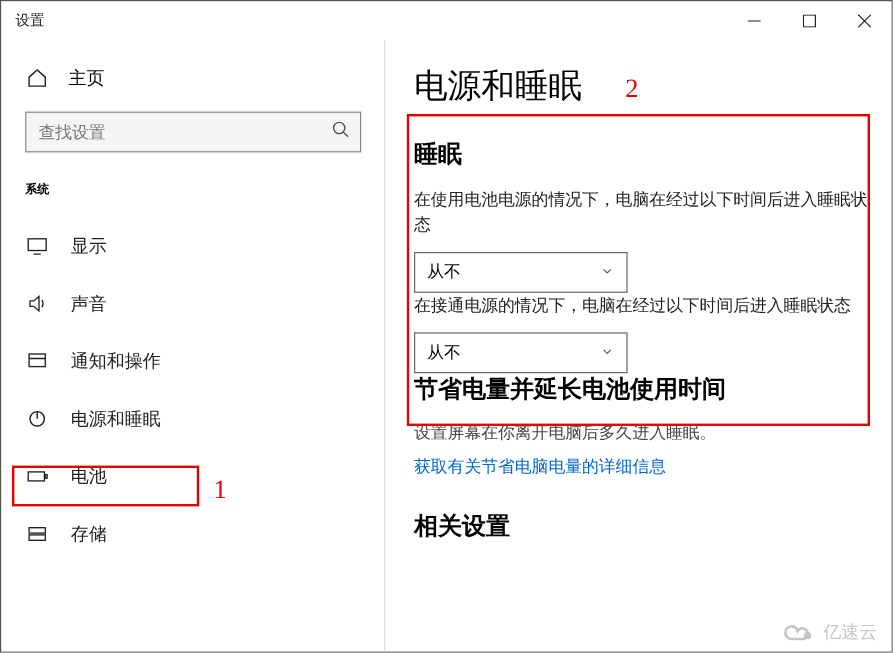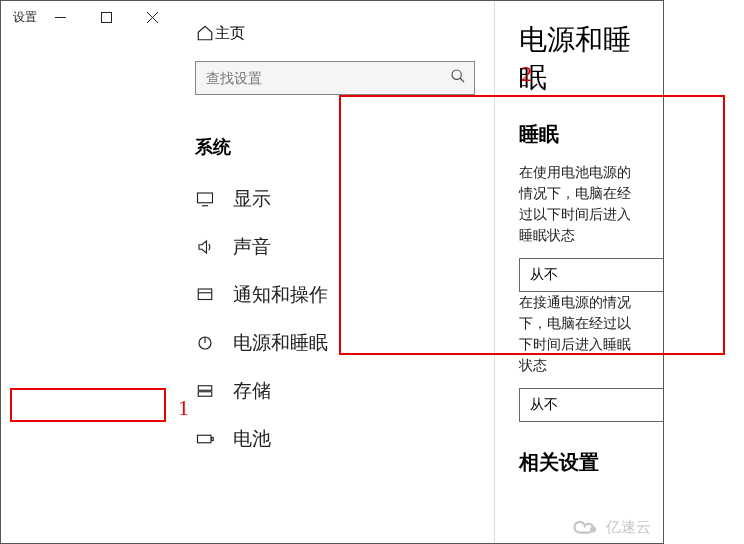--- a/index.html
+++ b/index.html
@@ -1,37 +1,37 @@
 <!DOCTYPE html>
 <html><head>
 <meta charset="utf-8">
 <style>
   * { box-sizing: border-box; margin: 0; padding: 0; }
   html, body { width: 744px; height: 544px; overflow: hidden; font-family: "Microsoft YaHei", "Segoe UI", sans-serif; background: #fff; }
 
-  .window { width: 664px; height: 544px; border: 1px solid #555; display: flex; flex-direction: row; position: relative; }
+  .window { width: 744px; height: 544px; border: 1px solid #555; display: flex; flex-direction: column; position: relative; }
 
   .titlebar { height: 32px; display: flex; align-items: center; justify-content: space-between; padding-left: 12px; font-size: 12px; color: #222; }
   .win-controls { display: flex; height: 100%; }
   .win-btn { width: 46px; height: 32px; display: flex; align-items: center; justify-content: center; font-size: 11px; color: #222; cursor: default; }
   .win-btn svg { stroke: #222; stroke-width: 1; fill: none; }
 
   .body { flex: 1; display: flex; overflow: hidden; }
 
   .sidebar { width: 320px; padding: 12px 0 0 20px; border-right: 1px solid #ddd; display: flex; flex-direction: column; }
-  .home-row { display: flex; align-items: center; height: 40px; font-size: 15px; cursor: default; margin-bottom: 8px; }
+  .home-row { display: flex; align-items: center; gap: 16px; height: 40px; font-size: 15px; cursor: default; margin-bottom: 8px; }
   .home-row .icon, .nav-item .icon { width: 20px; display:flex; align-items:center; justify-content:center; }
 
   .searchbox { width: 280px; height: 34px; border: 1px solid #888; background: #f5f5f5; display: flex; align-items: center; padding: 0 8px 0 10px; margin-bottom: 24px; gap: 43px; }
   .searchbox input { flex: 1; border: none; background: transparent; font-size: 14px; outline: none; color: #555; }
   .searchbox .s-icon { color: #555; }
 
-  .group-header { font-size: 18px; font-weight: 700; margin: 16px 0 18px 0; font-family: Liberation Serif, serif; }
-
-  .nav-item { display: flex; align-items: center; gap: 18px; height: 44px; font-size: 19px; color: #222; cursor: default; margin-bottom: 4px; position: relative; }
+  .group-header { font-size: 10px; font-weight: 700; margin: 0 0 18px 0; font-family: Liberation Serif, serif; }
+
+  .nav-item { display: flex; align-items: center; gap: 18px; height: 44px; font-size: 15px; color: #222; cursor: default; margin-bottom: 4px; position: relative; }
 
   .hl-red { border: 2px solid #e60000; position: absolute; pointer-events: none; }
   .hl-num { position: absolute; color: #e60000; font-size: 22px; font-family: serif; pointer-events:none; }
 
   .main { flex: 1; padding: 20px 20px 0 24px; overflow-y: auto; }
   .page-title { font-size: 28px; font-weight: 400; margin-bottom: 24px; }
 
   .section-title { font-size: 20px; margin-bottom: 14px; }
   .setting-desc { font-size: 14px; color: #222; margin-bottom: 12px; line-height: 1.5; }
   .select { width: 178px; height: 34px; border: 1px solid #666; display: flex; align-items: center; justify-content: space-between; padding: 0 10px; font-size: 14px; cursor: default; }
@@ -133,34 +133,34 @@
             <svg width="18" height="18" viewBox="0 0 24 24" fill="none" stroke="#222" stroke-width="1.6">
               <circle cx="12" cy="12" r="8"></circle>
               <line x1="12" y1="4" x2="12" y2="12"></line>
             </svg>
           </span>
         <span>电源和睡眠</span>
       </div>
       <div class="nav-item">
         <span class="icon">
             <svg width="18" height="18" viewBox="0 0 24 24" fill="none" stroke="#222" stroke-width="1.5">
+              <rect x="2" y="7" width="18" height="10"></rect>
+              <rect x="21" y="10" width="2" height="4"></rect>
+            </svg>
+          </span>
+        <span>电池</span>
+      </div>
+      <div class="nav-item">
+        <span class="icon">
+            <svg width="18" height="18" viewBox="0 0 24 24" fill="none" stroke="#222" stroke-width="1.5">
               <rect x="3" y="5" width="18" height="6"></rect>
               <rect x="3" y="13" width="18" height="6"></rect>
             </svg>
           </span>
         <span>存储</span>
-      </div>
-      <div class="nav-item">
-        <span class="icon">
-            <svg width="18" height="18" viewBox="0 0 24 24" fill="none" stroke="#222" stroke-width="1.5">
-              <rect x="2" y="7" width="18" height="10"></rect>
-              <rect x="21" y="10" width="2" height="4"></rect>
-            </svg>
-          </span>
-        <span>电池</span>
       </div>
     </div>
 
     <div class="main">
       <h1 class="page-title">电源和睡眠</h1>
 
       <h2 class="section-title">睡眠</h2>
 
       <div class="setting-desc">在使用电池电源的情况下，电脑在经过以下时间后进入睡眠状态</div>
       <div class="select">
@@ -171,20 +171,25 @@
       </div>
 
       <div class="setting-desc">在接通电源的情况下，电脑在经过以下时间后进入睡眠状态</div>
       <div class="select">
         <span>从不</span>
         <span><svg width="12" height="12" viewBox="0 0 24 24" fill="none" stroke="#555" stroke-width="1.8">
               <polyline points="6 9 12 15 18 9"></polyline>
             </svg></span>
       </div>
 
+      <div class="power-section">
+        <h2 class="section-title">节省电量并延长电池使用时间</h2>
+        <div class="sub">设置屏幕在你离开电脑后多久进入睡眠。</div>
+        <a class="link">获取有关节省电脑电量的详细信息</a>
+      </div>
 
       <h2 class="related-title">相关设置</h2>
     </div>
 
   </div>
 
   <div id="hl1" class="hl-red"></div>
   <div id="num1" class="hl-num">1</div>
   <div id="hl2" class="hl-red"></div>
   <div id="num2" class="hl-num">2</div>

